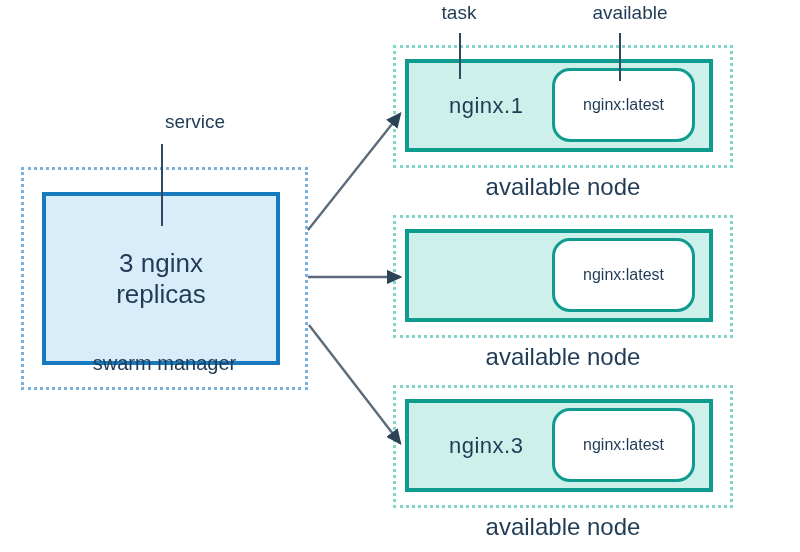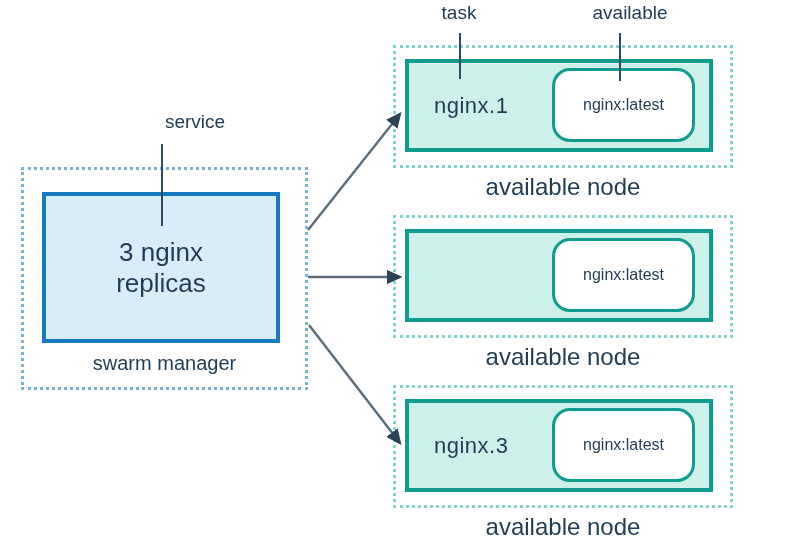--- a/index.html
+++ b/index.html
@@ -15,38 +15,38 @@
   .top-label{position:absolute; transform:translateX(-50%); font-size:19px; white-space:nowrap;}
   .label-task{left:459px; top:2px;}
   .label-container{left:630px; top:2px;}
   .label-service{left:167px; top:111px;margin-left:28px;}
 
   .manager-dotted{
     position:absolute; left:21px; top:167px; width:287px; height:223px;
     border:3px dotted var(--blue-dotted); box-sizing:border-box;
   }
   .manager-inner{
-    position:absolute; left:18px; top:22px; width:238px; height:151px;
+    position:absolute; left:18px; top:22px; width:238px; height:173px;
     background:var(--blue-fill); border:4px solid var(--blue-border); box-sizing:border-box;
     display:flex; align-items:center; justify-content:center;
   }
   .manager-text{width:180px; text-align:center; font-size:26px; line-height:1.18;}
   .manager-caption{position:absolute; left:0; right:0; bottom:12px; text-align:center; font-size:20px;}
 
   .node-dotted{
     position:absolute; left:393px; width:340px; height:123px;
     border:3px dotted var(--teal-dotted); box-sizing:border-box;
   }
   .node-1{top:45px;} .node-2{top:215px;} .node-3{top:385px;}
   .node-inner{
     position:absolute; left:9px; top:11px; width:308px; height:93px;
     background:var(--teal-fill); border:4px solid var(--teal-border); box-sizing:border-box;
     display:flex; align-items:center;
   }
-  .task-name{margin-left:25px; font-size:22px; letter-spacing:0.5px;}
+  .task-name{margin-left:40px; font-size:22px; letter-spacing:0.5px;}
   .container-box{
     position:absolute; left:143px; top:5px; width:143px; height:74px;
     background:#ffffff; border:3px solid var(--teal-border); border-radius:18px; box-sizing:border-box;
     display:flex; align-items:center; justify-content:center;
   }
   .container-text{font-size:16px;}
   .node-caption{position:absolute; left:0; right:0; top:125px; text-align:center; font-size:24px;}
 
   .overlay{position:absolute; left:0; top:0; pointer-events:none; z-index:5;}
   .overlay .ptr{stroke:var(--pointer-line); stroke-width:2;}

